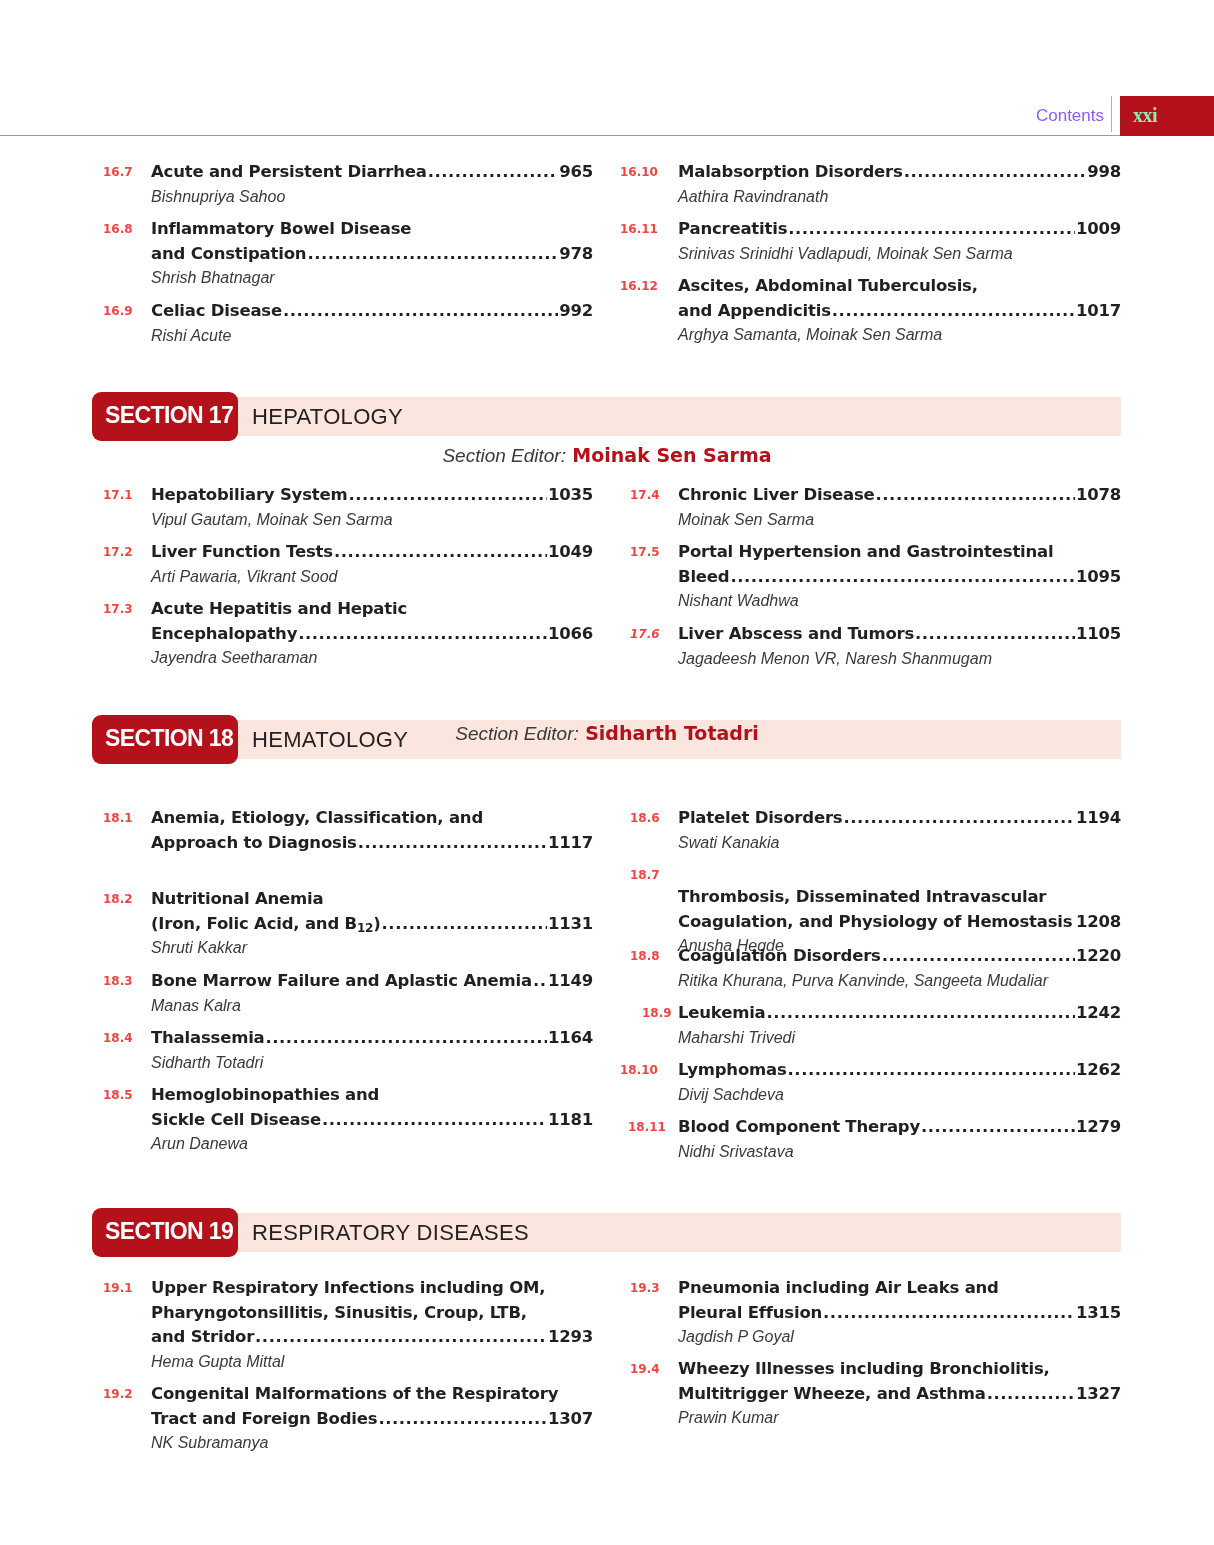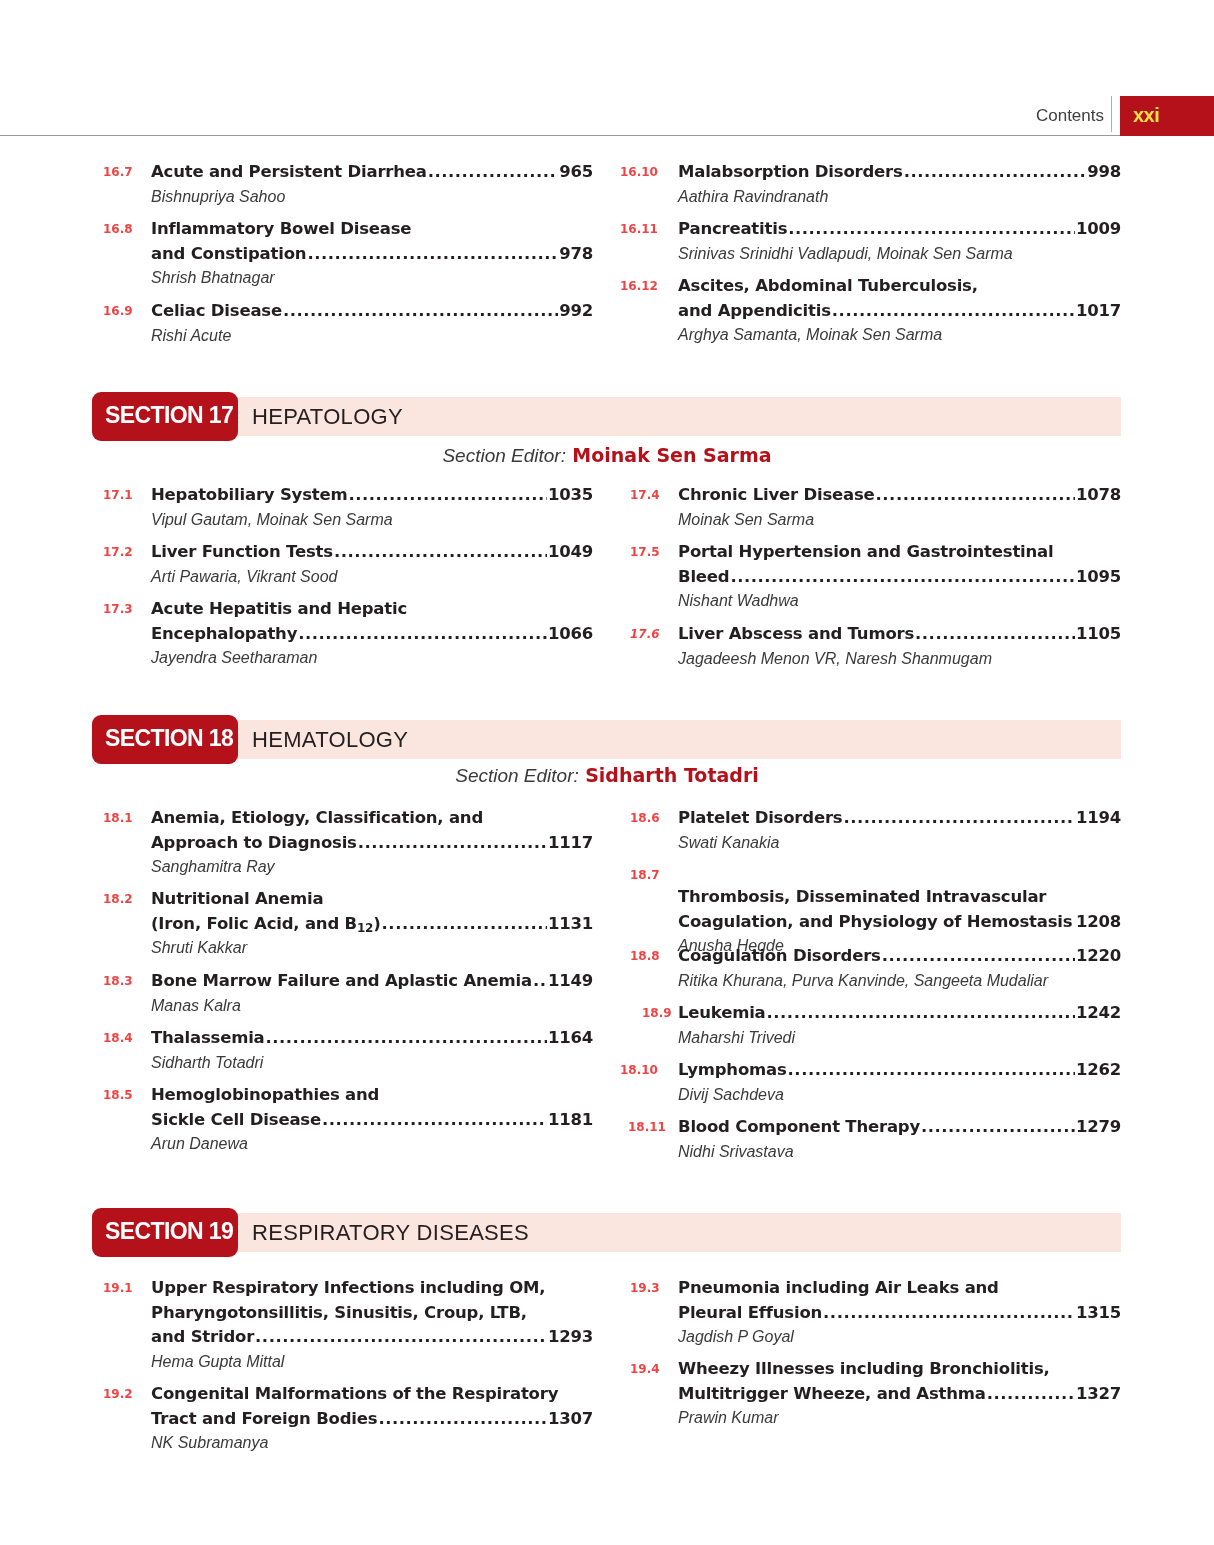--- a/index.html
+++ b/index.html
@@ -1,23 +1,23 @@
 <!DOCTYPE html>
 <html><head>
 <meta charset="utf-8">
 <style>
   * { box-sizing: border-box; margin: 0; padding: 0; }
   html, body { width: 1214px; height: 1545px; background: #ffffff; overflow: hidden; }
   body { position: relative; font-family: "DejaVu Sans", sans-serif; color: #231f20; }
 
   .page-header { position: absolute; left: 0; top: 96px; width: 1214px; height: 42px; }
   .header-rule { position: absolute; left: 0; top: 39px; width: 1120px; height: 1px; background: #9a9a9a; }
-  .header-label { position: absolute; right: 110px; top: 10px; font-family: "Liberation Sans", sans-serif; font-size: 17px; color: #404040; }
+  .header-label { position: absolute; right: 110px; top: 10px; font-family: "Liberation Sans", sans-serif; font-size: 17px; color: #8b5cf6; }
   .header-sep { position: absolute; left: 1111px; top: 0; width: 1px; height: 36px; background: #b0b0b0; }
-  .page-num-box { position: absolute; left: 1120px; top: 0; width: 94px; height: 40px; background: #b5111b; color: #fde047; font-family: Liberation Sans, sans-serif; font-weight: bold; font-size: 20px; padding: 8px 0 0 13px; letter-spacing: -0.5px; }
+  .page-num-box { position: absolute; left: 1120px; top: 0; width: 94px; height: 40px; background: #b5111b; color: #86efac; font-family: Liberation Serif, serif; font-weight: bold; font-size: 20px; padding: 8px 0 0 13px; letter-spacing: -0.5px; }
   .entry { position: absolute; }
   .entry .num { position: absolute; left: 0; top: 0; font-weight: bold; font-size: 12px; line-height: 24.5px; color: #ef4444; font-family: "DejaVu Sans", sans-serif; }
   .entry .body { position: absolute; top: 0; }
   .entry .tline { font-weight: bold; font-size: 16.5px; line-height: 24.5px; white-space: nowrap; color: #231f20; font-family: "DejaVu Sans", sans-serif; letter-spacing: -0.2px; }
   .entry .lastline { display: flex; align-items: baseline; font-weight: bold; font-size: 16.5px; line-height: 24.5px; color: #231f20; letter-spacing: -0.2px; }
   .entry .lastline .t { white-space: nowrap; }
   .entry .lastline .dots { flex: 1; overflow: hidden; white-space: nowrap; margin: 0 1px; letter-spacing: 0.5px; }
   .entry .lastline .dots::after { content: "..........................................................................................................................................................................................."; }
   .entry .lastline .pg { white-space: nowrap; }
   .entry .author { font-style: italic; font-size: 16px; line-height: 24px; color: #3a3a3a; font-family: "Liberation Sans", sans-serif; white-space: nowrap; }
@@ -180,21 +180,20 @@
     </div>
     <div class="entry" style="left: 103px; top: 806px; width: 490px;">
       <div class="num" style="left: 0px;">18.1</div>
       <div class="body" style="left: 48px; width: 442px;">
         <div class="tline">Anemia, Etiology, Classification, and</div>
         <div class="lastline">
           <span class="t"><span>Approach to Diagnosis</span></span>
           <span class="dots"></span>
           <span class="pg">1117</span>
         </div>
-        <div class="author">Sanghamitra Ray</div>
       </div>
     </div>
     <div class="entry" style="left: 103px; top: 887px; width: 490px;">
       <div class="num" style="left: 0px;">18.2</div>
       <div class="body" style="left: 48px; width: 442px;">
         <div class="tline">Nutritional Anemia</div>
         <div class="lastline">
           <span class="t"><span>(Iron, Folic Acid, and B</span><sub>12</sub><span>)</span></span>
           <span class="dots"></span>
           <span class="pg">1131</span>
@@ -362,21 +361,21 @@
 <div class="section-editor" style="top:443px">
   <span class="lbl">Section Editor:</span>
   <span class="name">Moinak Sen Sarma</span>
 </div>
 
 <div class="section-band" style="top:715px">
   <div class="pink"></div>
   <div class="pill">SECTION 18</div>
   <div class="title">HEMATOLOGY</div>
 </div>
-<div class="section-editor" style="top:763px; ">
+<div class="section-editor" style="top:721px; ">
   <span class="lbl">Section Editor:</span>
   <span class="name">Sidharth Totadri</span>
 </div>
 
 <div class="section-band" style="top:1208px">
   <div class="pink"></div>
   <div class="pill">SECTION 19</div>
   <div class="title">RESPIRATORY DISEASES</div>
 </div>
 

